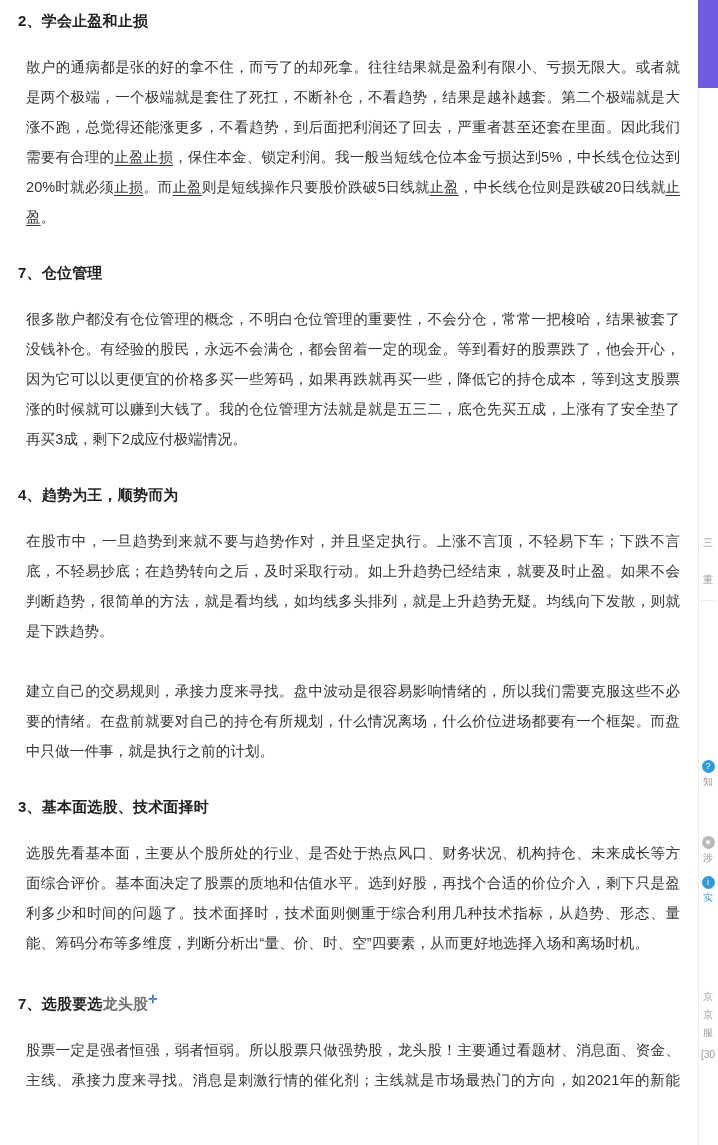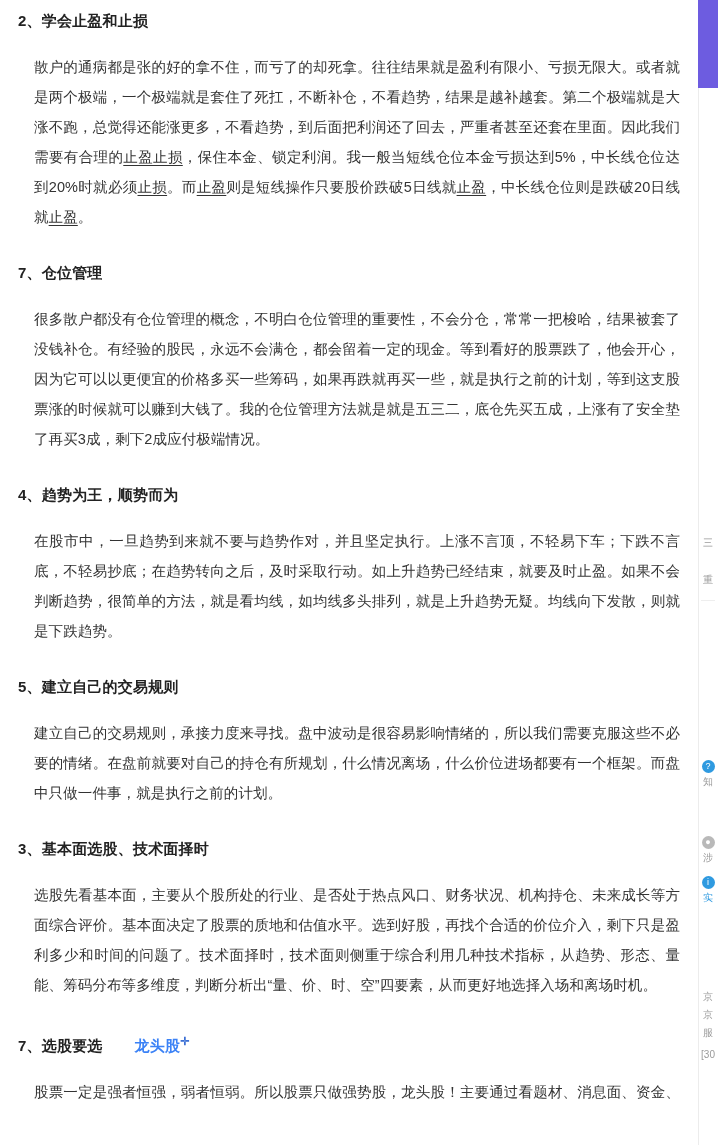--- a/index.html
+++ b/index.html
@@ -29,30 +29,29 @@
     font-weight: bold;
     color: #222222;
     margin: 0 0 20px 0;
     line-height: 22px;
     letter-spacing: 0.2px;
   }
   p.para {
     font-size: 14.5px;
     color: #333333;
     line-height: 30px;
-    margin: 0 0 30px 16px;
+    margin: 0 0 30px 8px;
     text-align: justify;
     letter-spacing: 0.1px;
   }
   p.para:last-child { margin-bottom: 0; }
   u.ul { text-decoration: underline; text-underline-offset: 3px; }
   a.link {
-    color: #3b82f6;
+    color: #737373;
     text-decoration: none;
-    margin-left: 32px;
   }
   sup.plus {
     color: #3b6fd4;
     font-size: 11px;
     vertical-align: super;
   }
 
   
   #rail {
     position: absolute;
@@ -110,26 +109,25 @@
 <body>
 
 <div id="page">
 
   <div id="article">
 
     <h3 class="sec">2、学会止盈和止损</h3>
     <p class="para">散户的通病都是张的好的拿不住，而亏了的却死拿。往往结果就是盈利有限小、亏损无限大。或者就是两个极端，一个极端就是套住了死扛，不断补仓，不看趋势，结果是越补越套。第二个极端就是大涨不跑，总觉得还能涨更多，不看趋势，到后面把利润还了回去，严重者甚至还套在里面。因此我们需要有合理的<u class="ul">止盈止损</u>，保住本金、锁定利润。我一般当短线仓位本金亏损达到5%，中长线仓位达到20%时就必须<u class="ul">止损</u>。而<u class="ul">止盈</u>则是短线操作只要股价跌破5日线就<u class="ul">止盈</u>，中长线仓位则是跌破20日线就<u class="ul">止盈</u>。</p>
 
     <h3 class="sec">7、仓位管理</h3>
-    <p class="para">很多散户都没有仓位管理的概念，不明白仓位管理的重要性，不会分仓，常常一把梭哈，结果被套了没钱补仓。有经验的股民，永远不会满仓，都会留着一定的现金。等到看好的股票跌了，他会开心，因为它可以以更便宜的价格多买一些筹码，如果再跌就再买一些，就是执行之前的计划，等到这支股票涨的时候就可以赚到大钱了。我的仓位管理方法就是就是五三二，底仓先买五成，上涨有了安全垫了再买3成，剩下2成应付极端情况。</p>
+    <p class="para">很多散户都没有仓位管理的概念，不明白仓位管理的重要性，不会分仓，常常一把梭哈，结果被套了没钱补仓。有经验的股民，永远不会满仓，都会留着一定的现金。等到看好的股票跌了，他会开心，因为它可以以更便宜的价格多买一些筹码，如果再跌就再买一些，降低它的持仓成本，等到这支股票涨的时候就可以赚到大钱了。我的仓位管理方法就是就是五三二，底仓先买五成，上涨有了安全垫了再买3成，剩下2成应付极端情况。</p>
 
     <h3 class="sec">4、趋势为王，顺势而为</h3>
     <p class="para">在股市中，一旦趋势到来就不要与趋势作对，并且坚定执行。上涨不言顶，不轻易下车；下跌不言底，不轻易抄底；在趋势转向之后，及时采取行动。如上升趋势已经结束，就要及时止盈。如果不会判断趋势，很简单的方法，就是看均线，如均线多头排列，就是上升趋势无疑。均线向下发散，则就是下跌趋势。</p>
 
-    <h3 class="sec">5、建立自己的交易规则</h3>
     <p class="para">建立自己的交易规则，承接力度来寻找。盘中波动是很容易影响情绪的，所以我们需要克服这些不必要的情绪。在盘前就要对自己的持仓有所规划，什么情况离场，什么价位进场都要有一个框架。而盘中只做一件事，就是执行之前的计划。</p>
 
     <h3 class="sec">3、基本面选股、技术面择时</h3>
     <p class="para">选股先看基本面，主要从个股所处的行业、是否处于热点风口、财务状况、机构持仓、未来成长等方面综合评价。基本面决定了股票的质地和估值水平。选到好股，再找个合适的价位介入，剩下只是盈利多少和时间的问题了。技术面择时，技术面则侧重于综合利用几种技术指标，从趋势、形态、量能、筹码分布等多维度，判断分析出“量、价、时、空”四要素，从而更好地选择入场和离场时机。</p>
 
     <h3 class="sec">7、选股要选<a class="link" href="#">龙头股</a><sup class="plus">✛</sup></h3>
     <p class="para">股票一定是强者恒强，弱者恒弱。所以股票只做强势股，龙头股！主要通过看题材、消息面、资金、主线、承接力度来寻找。消息是刺激行情的催化剂；主线就是市场最热门的方向，如2021年的新能源、今年年初的新冠药概念、近期的房地产；资金主要看主力净流入；承接力度指的是板块的持续性，是否有资金愿意去抬轿形成合力。</p>
 
   </div>
 

